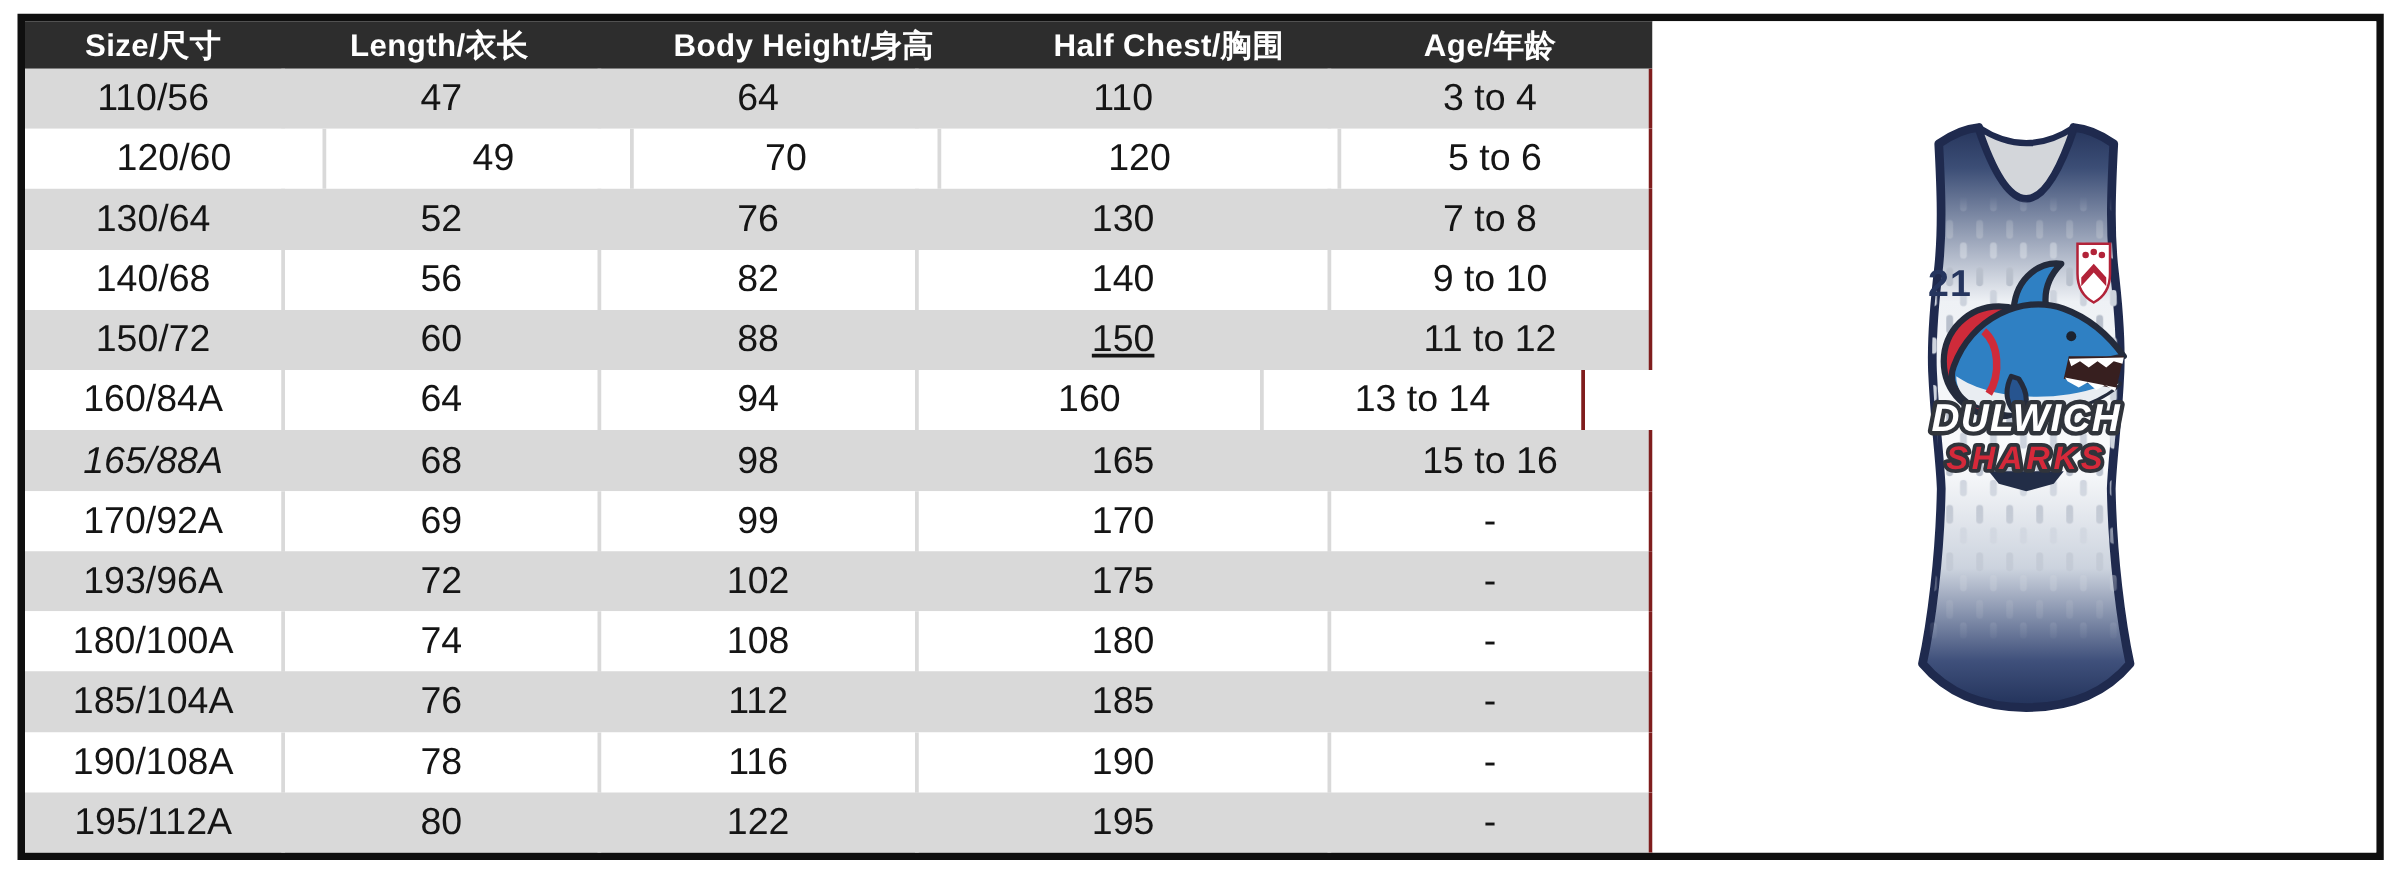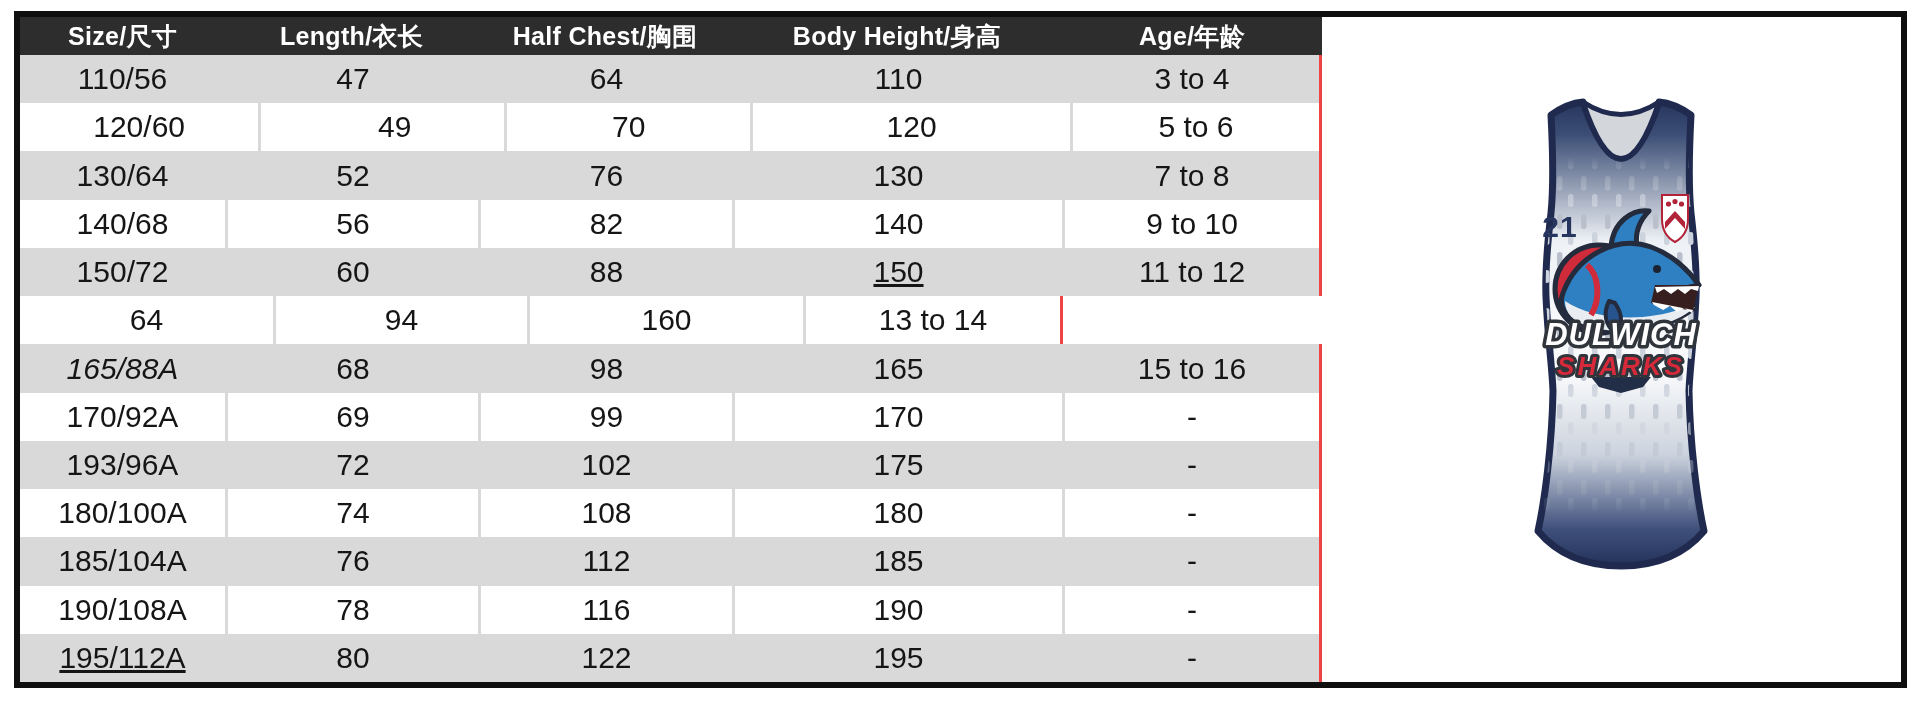--- a/index.html
+++ b/index.html
@@ -20,36 +20,36 @@
     color:#ffffff;font-size:25px;font-weight:bold;letter-spacing:.3px;white-space:nowrap;
   }
   .tbody{display:flex;flex-direction:column;flex:1;}
   .trow{display:flex;flex:1;background:#ffffff;}
   .trow.alt{background:#d9d9d9;justify-content:flex-end;}
   .dcell{
     box-sizing:border-box;display:flex;align-items:center;justify-content:center;
     color:#151515;font-size:30px;white-space:nowrap;
   }
   .dcell + .dcell{border-left:3px solid #d9d9d9;}
-  .dcell:last-child{border-right:3px solid #ef4444;}
+  .dcell:last-child{border-right:3px solid #7f1d1d;}
   
   .jersey-panel{flex:1;position:relative;background:#ffffff;}
   .jersey-wrap{position:absolute;left:183px;top:78px;width:232px;height:482px;}
 </style>
 </head>
 <body>
 
 <div class="frame">
 
   <div class="size-table">
     <div class="hrow">
         <div class="hcell" style="width: 205px;">Size/尺寸</div>
         <div class="hcell" style="width: 253px;">Length/衣长</div>
+        <div class="hcell" style="width: 330px;">Body Height/身高</div>
         <div class="hcell" style="width: 254px;">Half Chest/胸围</div>
-        <div class="hcell" style="width: 330px;">Body Height/身高</div>
         <div class="hcell" style="width: 260px;">Age/年龄</div>
       </div>
     <div class="tbody">
         <div class="trow alt">
           <div class="dcell" style="width: 205px;">110/56</div>
           <div class="dcell" style="width: 253px;">47</div>
           <div class="dcell" style="width: 254px;">64</div>
           <div class="dcell" style="width: 330px;">110</div>
           <div class="dcell" style="width: 260px;">3 to 4</div>
         </div>
@@ -75,20 +75,21 @@
           <div class="dcell" style="width: 260px;">9 to 10</div>
         </div>
         <div class="trow alt">
           <div class="dcell" style="width: 205px;">150/72</div>
           <div class="dcell" style="width: 253px;">60</div>
           <div class="dcell" style="width: 254px;">88</div>
           <div class="dcell" style="width: 330px; text-decoration: underline;">150</div>
           <div class="dcell" style="width: 260px;">11 to 12</div>
         </div>
         <div class="trow">
+          <div class="dcell" style="width: 205px;">160/84A</div>
           <div class="dcell" style="width: 253px;">64</div>
           <div class="dcell" style="width: 254px;">94</div>
           <div class="dcell" style="width: 276px;">160</div>
           <div class="dcell" style="width: 260px;">13 to 14</div>
         </div>
         <div class="trow alt">
           <div class="dcell" style="width: 205px; font-style: italic;">165/88A</div>
           <div class="dcell" style="width: 253px;">68</div>
           <div class="dcell" style="width: 254px;">98</div>
           <div class="dcell" style="width: 330px;">165</div>
@@ -123,21 +124,21 @@
           <div class="dcell" style="width: 260px;">-</div>
         </div>
         <div class="trow">
           <div class="dcell" style="width: 205px;">190/108A</div>
           <div class="dcell" style="width: 253px;">78</div>
           <div class="dcell" style="width: 254px;">116</div>
           <div class="dcell" style="width: 330px; text-align: center;">190</div>
           <div class="dcell" style="width: 260px;">-</div>
         </div>
         <div class="trow alt">
-          <div class="dcell" style="width: 205px; text-decoration: underline;">195/112A</div>
+          <div class="dcell" style="width: 205px;">195/112A</div>
           <div class="dcell" style="width: 253px;">80</div>
           <div class="dcell" style="width: 254px;">122</div>
           <div class="dcell" style="width: 330px;">195</div>
           <div class="dcell" style="width: 260px;">-</div>
         </div>
       </div>
   </div>
 
   <div class="jersey-panel">
     <div class="jersey-wrap">

